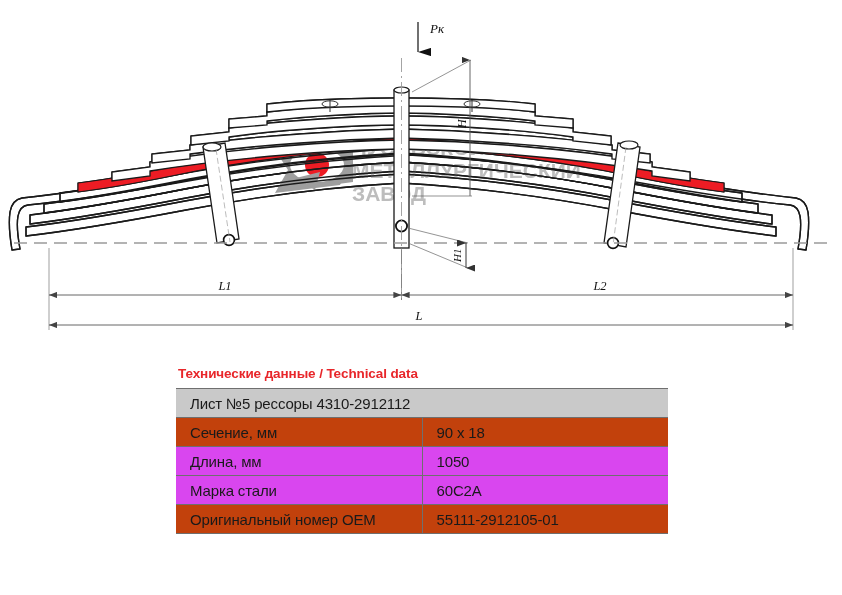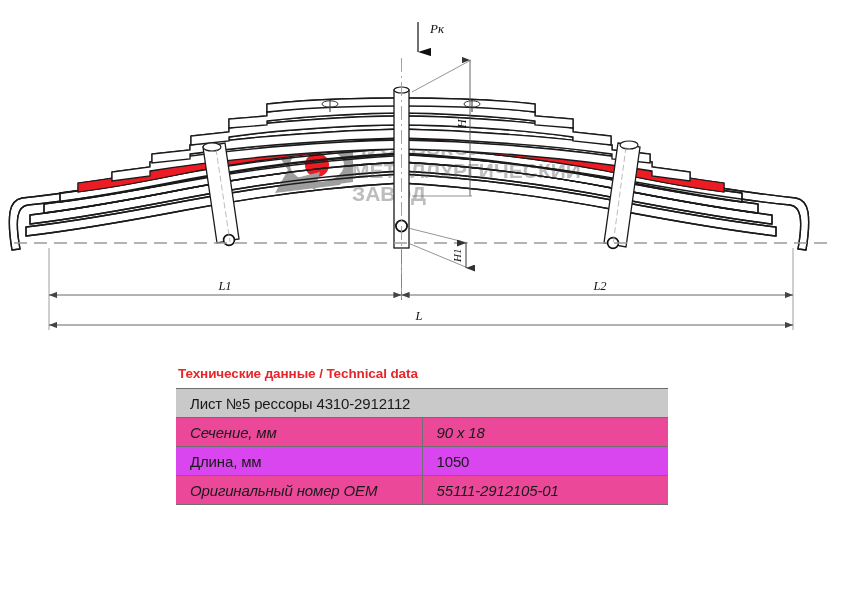--- a/index.html
+++ b/index.html
@@ -30,21 +30,21 @@
   table.tech td{
     border-top:1px solid #6f6f6f;
     border-bottom:1px solid #6f6f6f;
     padding:5px 0 5px 14px;
     height:18px;
     vertical-align:middle;
     white-space:nowrap;
     letter-spacing:-0.15px;
   }
   tr.shaded td{background:#d946ef;}
-  tr.plain  td{background:#ec4899;font-style:italic;}
+  tr.plain  td{background:#c2410c;}
   td.k{width:248px;border-right:1px solid #6f6f6f;}
   td.v{width:244px;}
   tr.head td{background:#c9c9c9;border-right:none;padding-left:14px;}
 </style>
 </head>
 <body>
 
 <div id="drawing">
 <svg width="842" height="340" viewBox="0 0 842 340" xmlns="http://www.w3.org/2000/svg">
   <defs>
@@ -202,19 +202,23 @@
         <td colspan="2">Лист №5 рессоры 4310-2912112</td>
       </tr>
       <tr class="plain">
         <td class="k">Сечение, мм</td>
         <td class="v">90 x 18</td>
       </tr>
       <tr class="shaded">
         <td class="k">Длина, мм</td>
         <td class="v">1050</td>
       </tr>
+      <tr class="shaded">
+        <td class="k">Марка стали</td>
+        <td class="v">60С2А</td>
+      </tr>
       <tr class="plain">
         <td class="k">Оригинальный номер OEM</td>
         <td class="v">55111-2912105-01</td>
       </tr>
     </tbody>
   </table>
 </div>
 
 </body></html>

